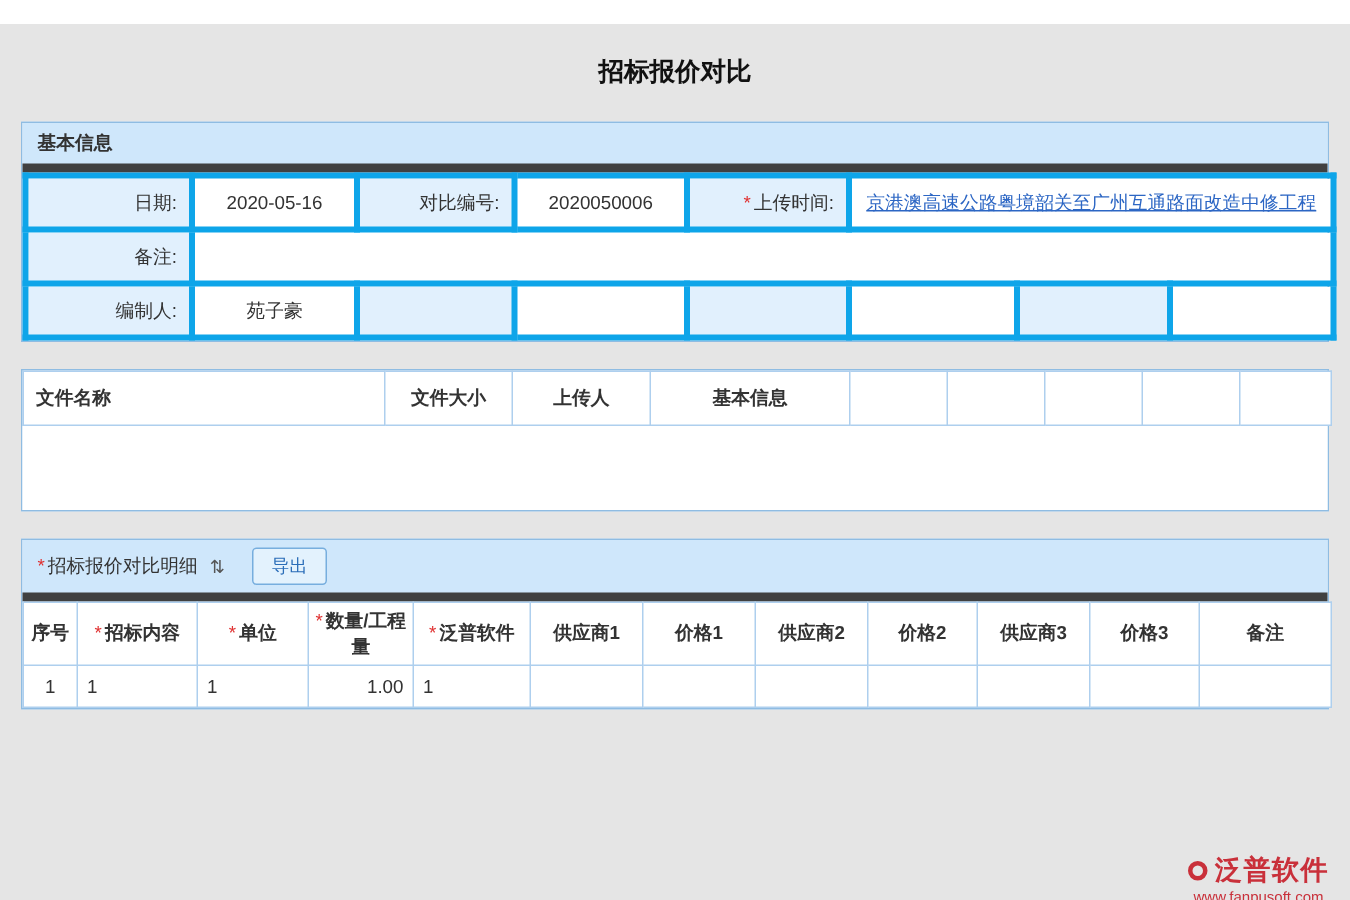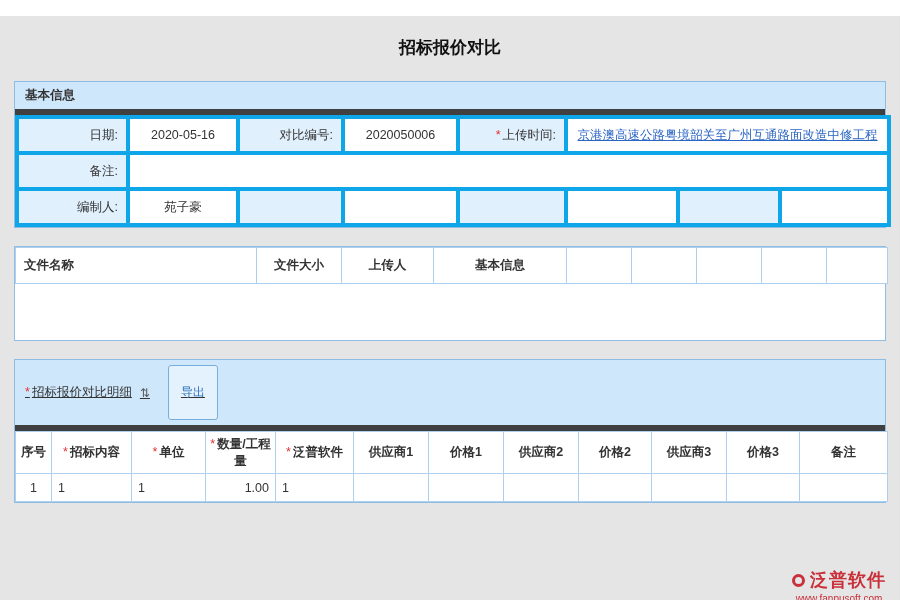--- a/index.html
+++ b/index.html
@@ -77,27 +77,27 @@
     border-radius: 3px;
     cursor: pointer;
     font-weight: normal;
     font-family: inherit;
   }
   .btn-blue {
     background: #e3f2fd;
     border: 1px solid #77aede;
     color: #2a6db8;
     font-size: 12px;
-    padding: 18px 12px;
+    padding: 3px 12px;
     border-radius: 3px;
     cursor: pointer;
     margin-left: 10px;
     font-family: inherit;
   }
-  .detail-header { font-weight: normal; text-decoration: underline; }
+  .detail-header { font-weight: normal; }
   .sort-icon { color: #555; font-size: 12px; cursor: pointer; }
 
   .detail-table th {
     border: 1px solid #aecfee;
     background: #fff;
     font-weight: bold;
     text-align: center;
     height: 42px;
     padding: 2px 3px;
     line-height: 1.3;

